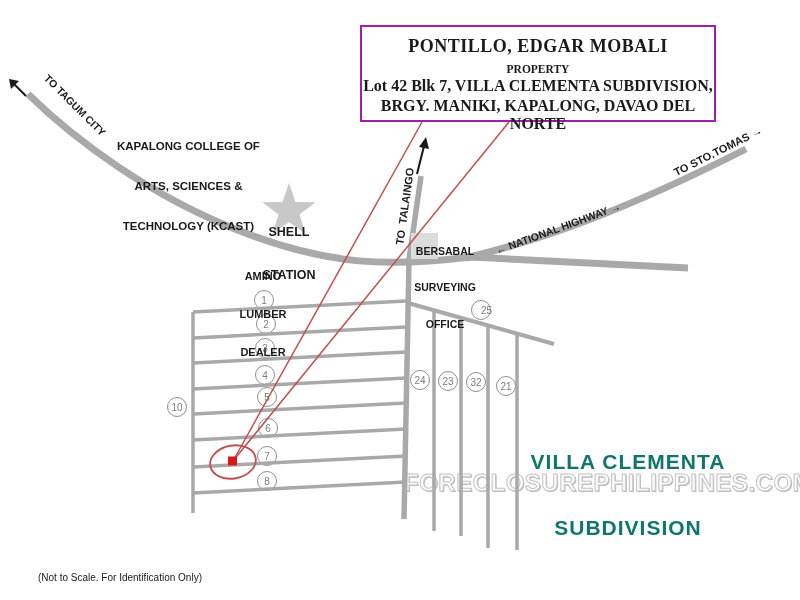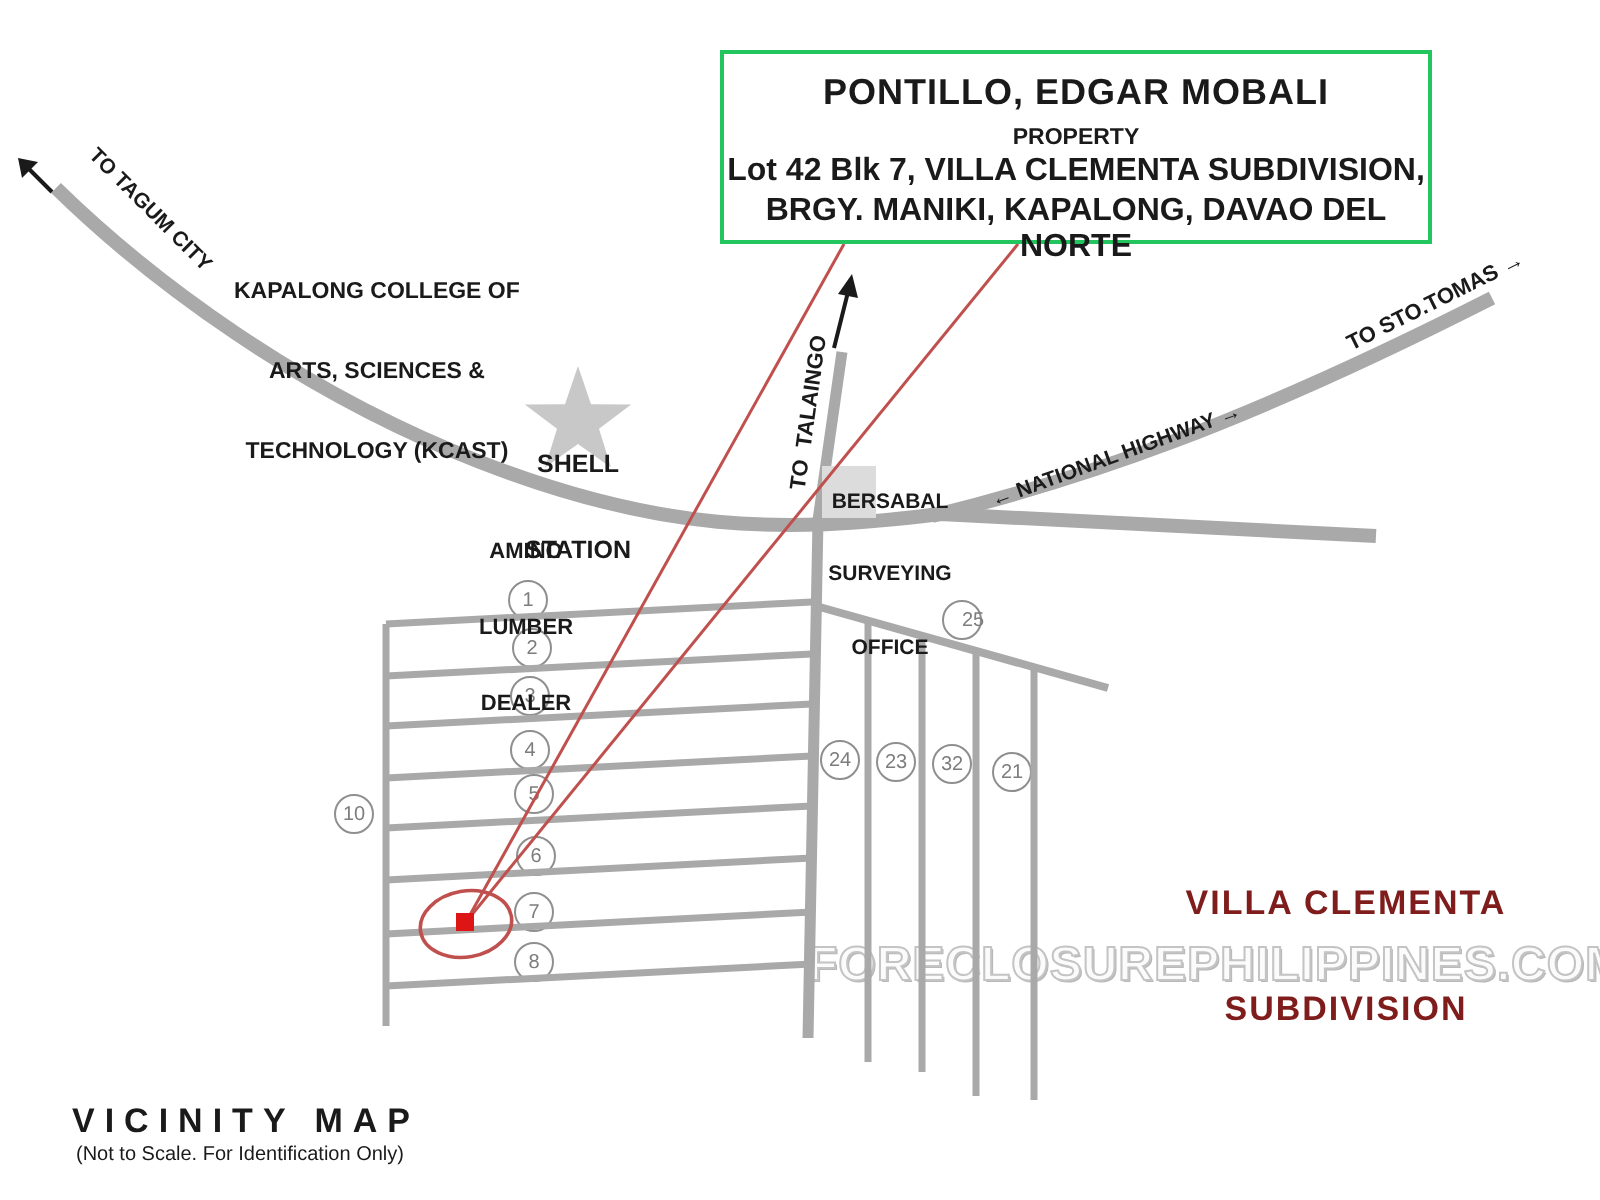--- a/index.html
+++ b/index.html
@@ -12,29 +12,29 @@
   #mapsvg{z-index:2;pointer-events:none;}
   .lbl{z-index:3;text-align:center;}
   .lbl{position:absolute;font-weight:bold;white-space:pre;line-height:1.15;}
   .center{text-align:center;}
   
   .circle{position:absolute;width:20px;height:20px;border:1.5px solid #8f8f8f;border-radius:50%;
           background:#fff;color:#7d7d7d;font-size:10px;font-weight:normal;
           display:flex;align-items:center;justify-content:center;box-sizing:border-box;}
   
   #titlebox{position:absolute;left:360px;top:25px;width:356px;height:97px;background:#fff;
-            border:2px solid #22c55e;box-sizing:border-box;text-align:center;z-index:3;}
+            border:2px solid #a21caf;box-sizing:border-box;text-align:center;z-index:3;font-family:Liberation Serif, serif;}
   #titlebox .owner{font-size:18px;font-weight:bold;margin-top:9px;letter-spacing:.5px;}
   #titlebox .prop{font-size:11.5px;font-weight:bold;margin-top:6px;}
   #titlebox .addr{font-size:16px;font-weight:bold;margin-top:2px;}
   #titlebox .addr:first-of-type{margin-top:9px;}
   #watermark{position:absolute;left:404px;top:469px;font-size:24px;font-weight:bold;
              letter-spacing:.5px;color:#fbfbfb;-webkit-text-stroke:1px #c4c4c4;
              text-shadow:1px 1px 0 #b9b9b9;}
-  #villa{left:528px;top:407px;width:200px;color:#7f1d1d;font-size:17px;letter-spacing:1px;line-height:1.05;margin-left:45px;}
+  #villa{left:528px;top:407px;width:200px;color:#0f766e;font-size:21px;letter-spacing:1px;line-height:1.05;}
   #vicinity-title{left:36px;top:551px;font-size:17px;letter-spacing:5px;}
   #vicinity-note{left:38px;top:572px;font-size:10px;font-weight:normal;letter-spacing:0;}
 </style>
 </head>
 <body>
 
 <div id="map">
 
   <div id="watermark">FORECLOSUREPHILIPPINES.COM</div>
 
@@ -134,15 +134,14 @@
     <div>BERSABAL</div>
     <div>SURVEYING</div>
     <div>OFFICE</div>
   </div>
 
   <div id="villa" class="lbl center">
     <div>VILLA CLEMENTA</div>
     <div>SUBDIVISION</div>
   </div>
 
-  <div id="vicinity-title" class="lbl">VICINITY MAP</div>
   <div id="vicinity-note" class="lbl">(Not to Scale. For Identification Only)</div>
 </div>
 
 </body></html>

